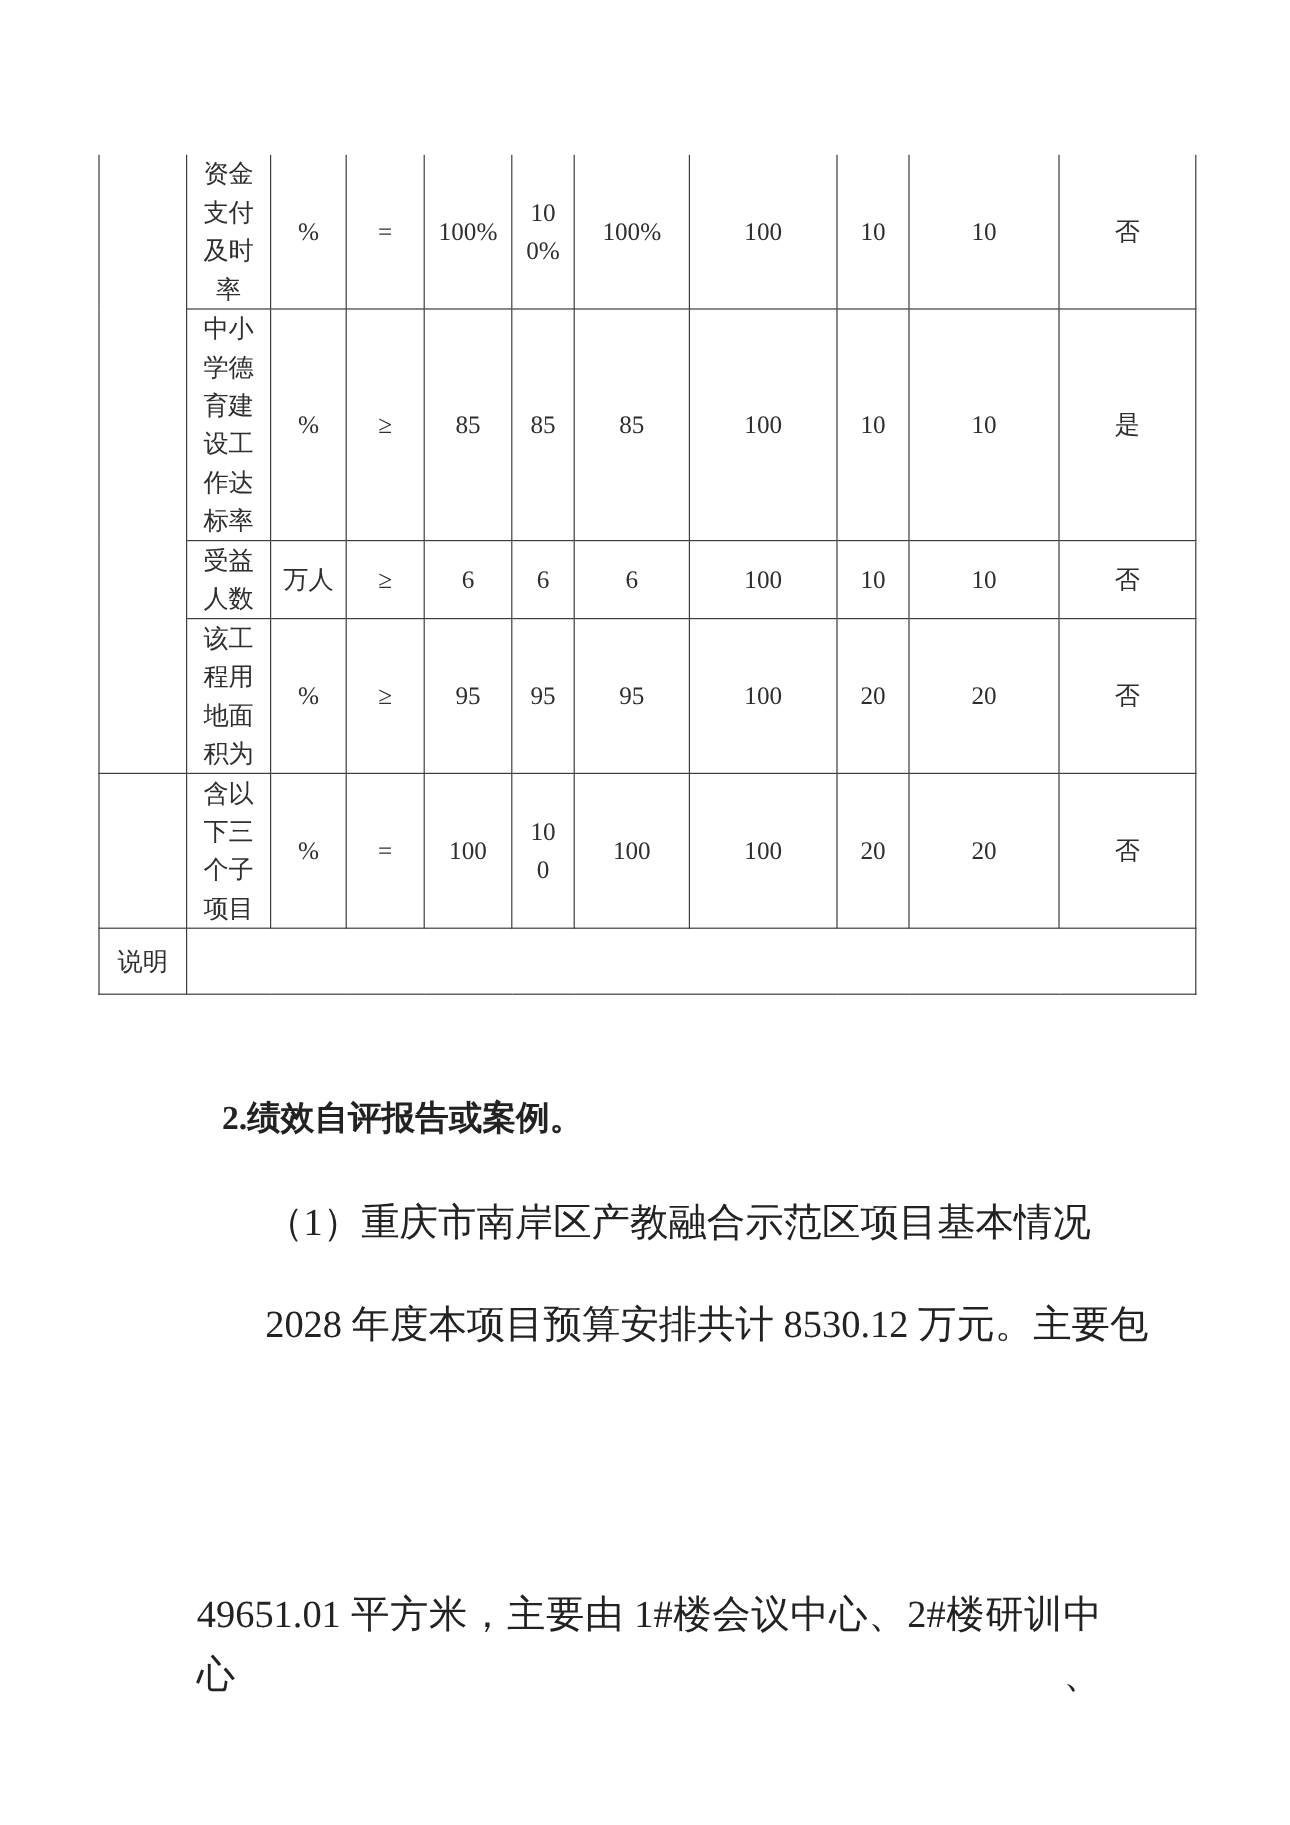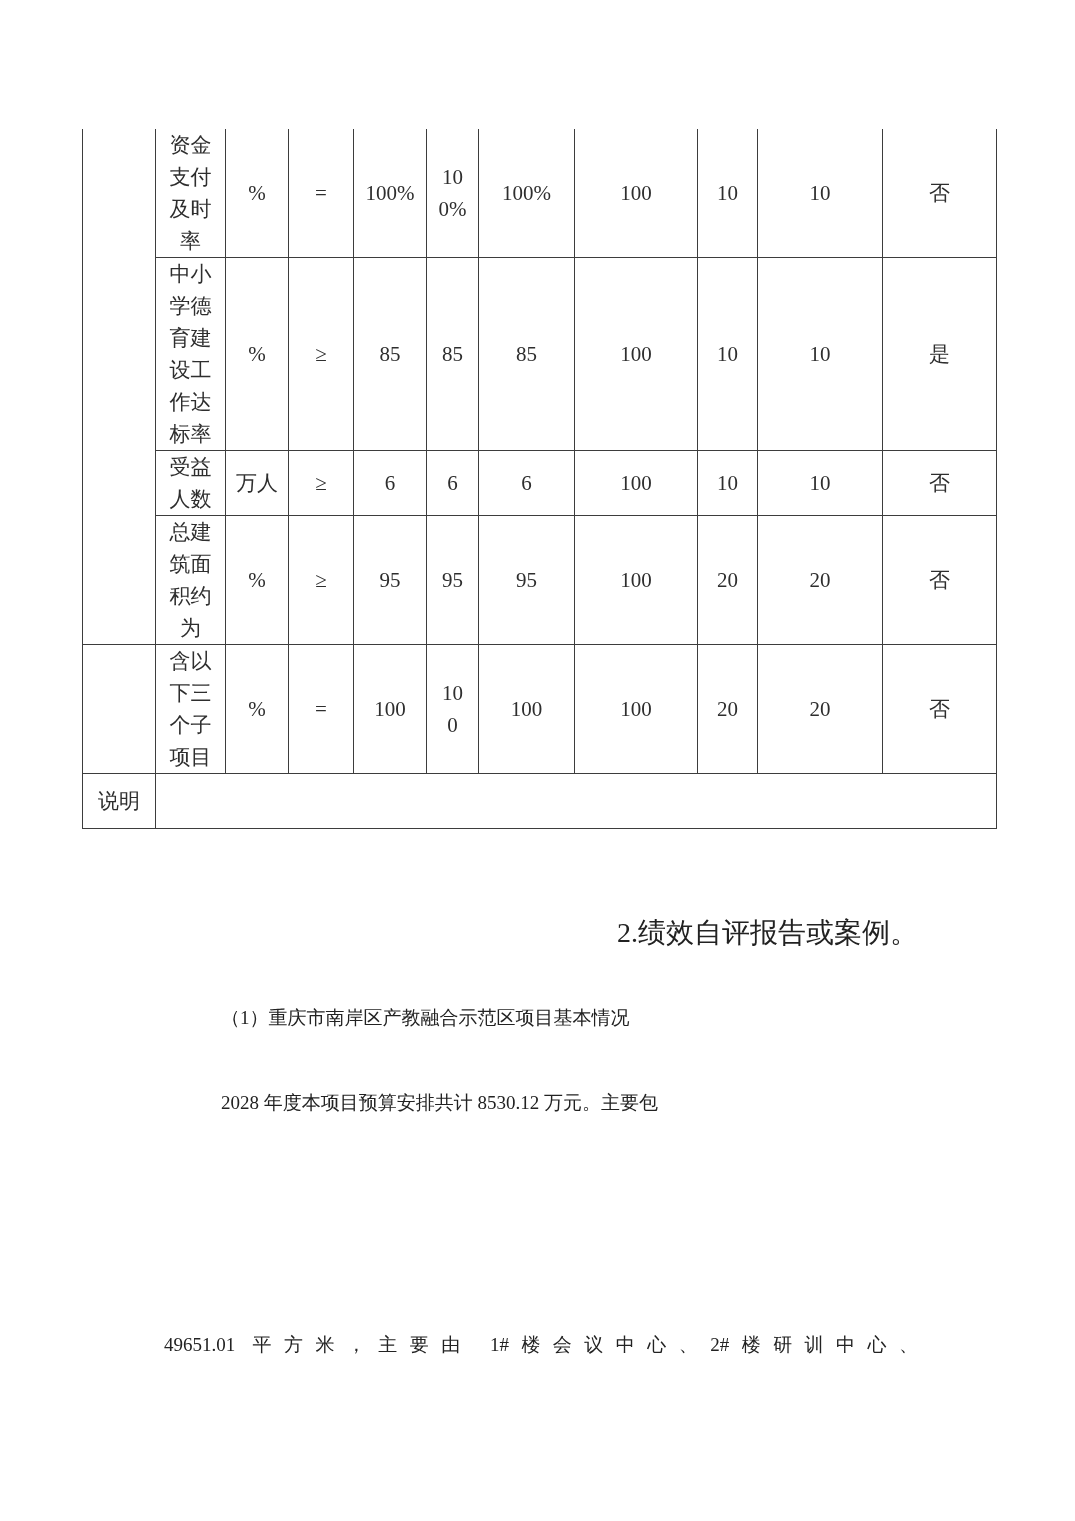--- a/index.html
+++ b/index.html
@@ -36,28 +36,28 @@
   table.perf td.val { white-space:pre-line; }
   table.perf td.note-content { text-align:left; }
 
   
   .tline {
     position:absolute;
     left:164px;
     width:754px;
     height:50px;
     line-height:50px;
-    font-size:19px;
+    font-size:32px;
     box-sizing:border-box;
     white-space:nowrap;
     text-align:left;
     color:#222222;
   }
   .tline.indent { padding-left:57px; }
-  .tline.head { font-weight:normal; font-size:28px; padding-left:21px;text-align:right; }
+  .tline.head { font-weight:bold; font-size:28px; padding-left:21px; }
   .tline.stretch {
     white-space:normal;
     text-align:justify;
     text-align-last:justify;
   }
 </style>
 </head>
 <body>
 
 <div class="page">
@@ -113,21 +113,21 @@
       <td class="val">6</td>
       <td class="val">6</td>
       <td class="val">6</td>
       <td class="val">100</td>
       <td class="val">10</td>
       <td class="val">10</td>
       <td class="val">否</td>
     </tr>
 
     <tr style="height:127px">
-      <td>总建筑面积约为</td>
+      <td>该工程用地面积为</td>
       <td>%</td>
       <td>≥</td>
       <td class="val">95</td>
       <td class="val">95</td>
       <td class="val">95</td>
       <td class="val">100</td>
       <td class="val">20</td>
       <td class="val">20</td>
       <td class="val">否</td>
     </tr>

